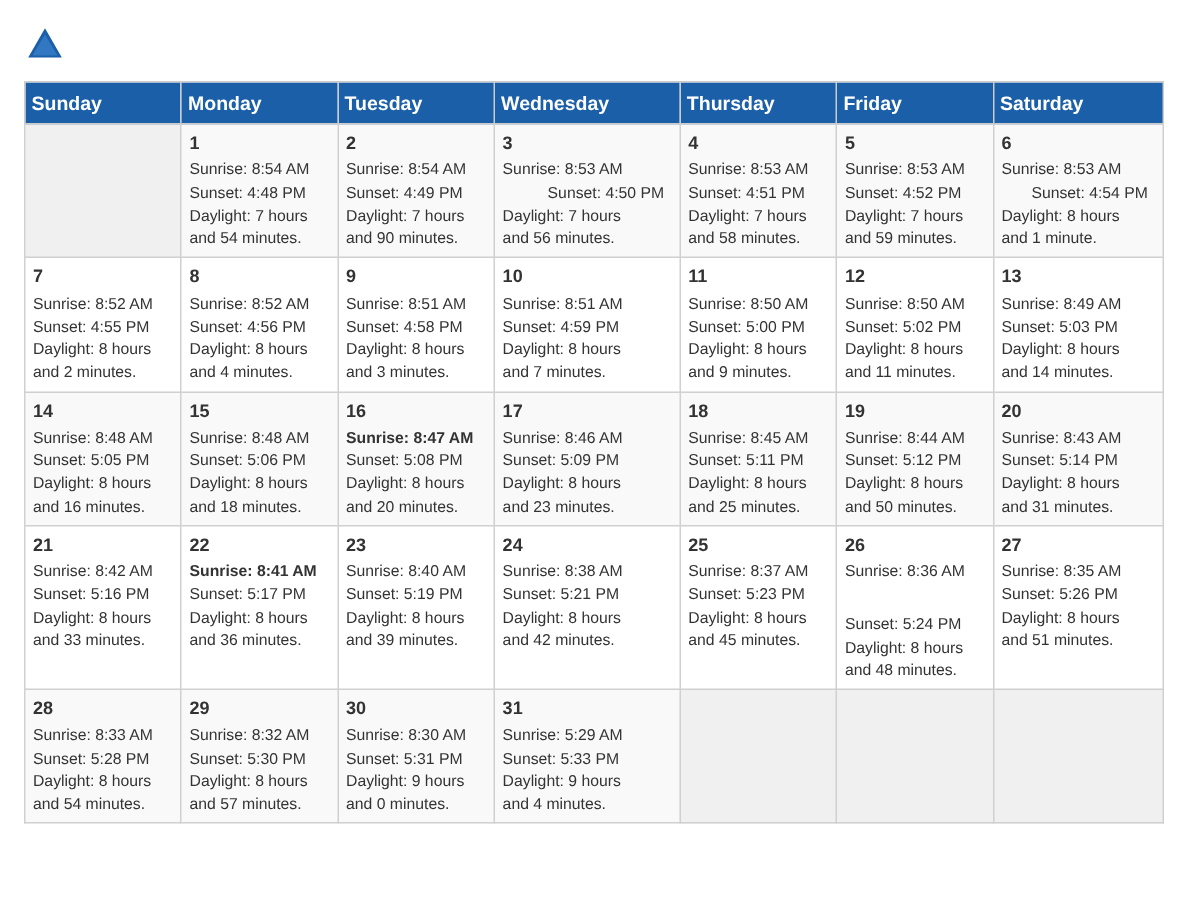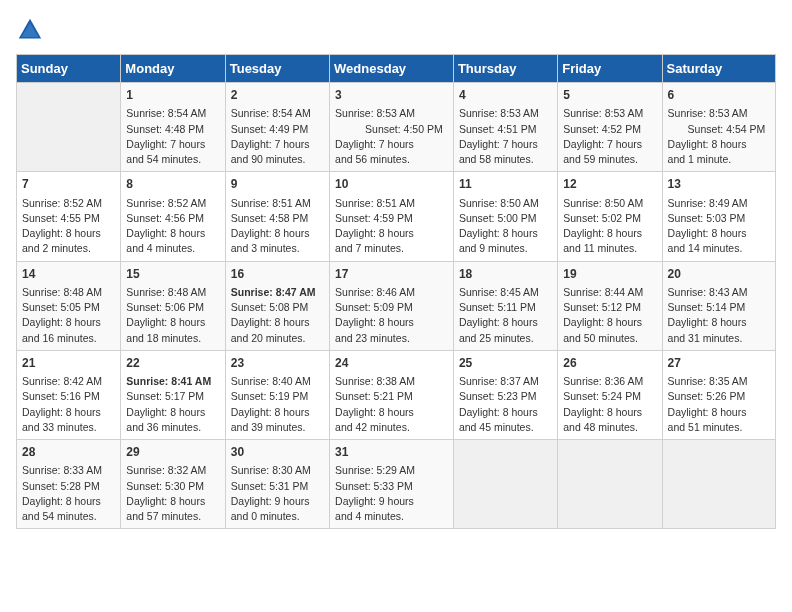--- a/index.html
+++ b/index.html
@@ -307,21 +307,21 @@
           <td>
             <span class="day-num">25</span>
             <span style="display: block;">Sunrise: 8:37 AM</span>
             <span style="display: block;">Sunset: 5:23 PM</span>
             <span style="display: block;">Daylight: 8 hours</span>
             <span style="display: block;">and 45 minutes.</span>
           </td>
           <td>
             <span class="day-num">26</span>
             <span style="display: block;">Sunrise: 8:36 AM</span>
-            <span style="display: block;">Sunset: 5:24 PM</span>
+            <span style="display: block; margin-top: 20px;">Sunset: 5:24 PM</span>
             <span style="display: block;">Daylight: 8 hours</span>
             <span style="display: block;">and 48 minutes.</span>
           </td>
           <td>
             <span class="day-num">27</span>
             <span style="display: block;">Sunrise: 8:35 AM</span>
             <span style="display: block;">Sunset: 5:26 PM</span>
             <span style="display: block;">Daylight: 8 hours</span>
             <span style="display: block;">and 51 minutes.</span>
           </td>

